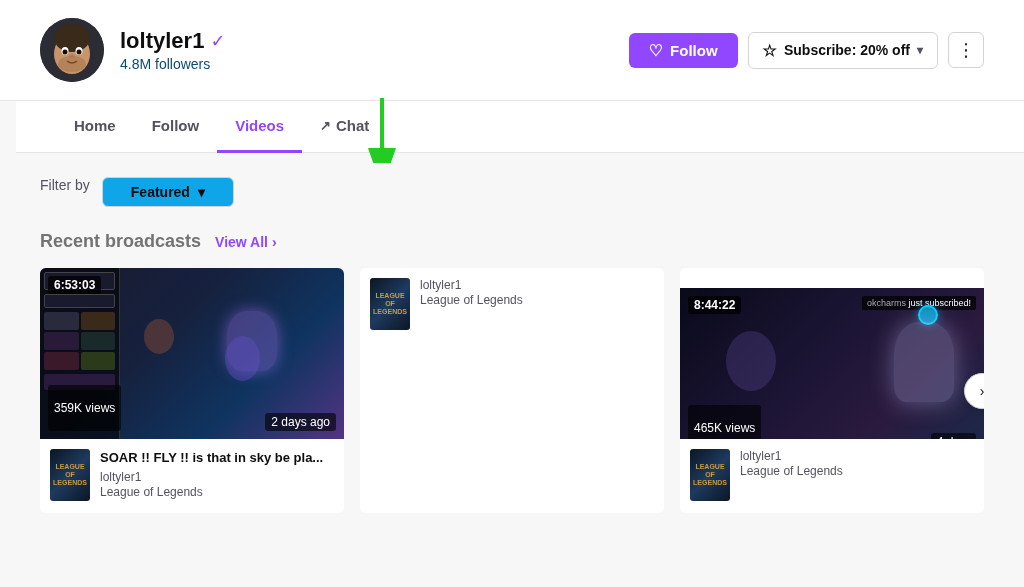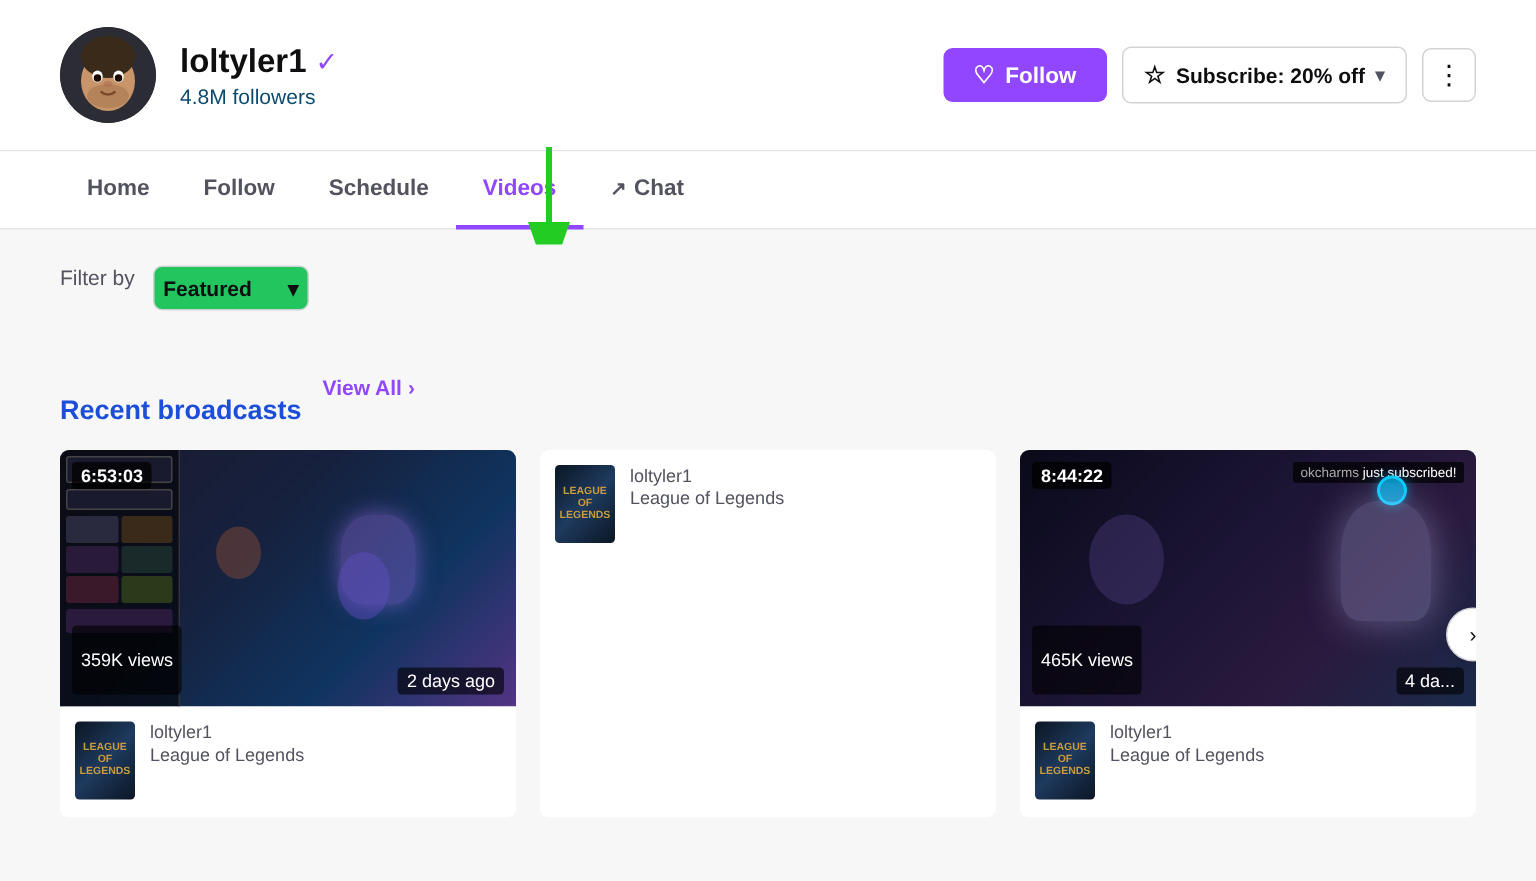--- a/index.html
+++ b/index.html
@@ -155,45 +155,44 @@
       display: flex;
       align-items: flex-start;
       gap: 12px;
       margin-bottom: 24px;
     }
     .filter-label {
       font-size: 14px;
       color: #53535f;
     }
     .filter-dropdown {
-      background: #22c55e;
+      background: #0ea5e9;
       border: 1.5px solid #d3d3d6;
       border-radius: 6px;
-      padding: 6px 6px;
+      padding: 6px 28px;
       font-size: 14px;
       font-weight: 600;
       cursor: pointer;
       display: flex;
       align-items: center;
-      gap: 24px;
+      gap: 8px;
       color: #0e0e10;
     }
 
     
     .section-header {
       display: flex;
       align-items: center;
       gap: 14px;
       margin-bottom: 16px;
     }
     .section-title {
       font-size: 18px;
       font-weight: 700;
-      color: #1d4ed8;
-      margin-top: 32px;
+      color: #737373;
     }
     .view-all-link {
       font-size: 14px;
       color: #9147ff;
       cursor: pointer;
       font-weight: 600;
       display: flex;
       align-items: center;
       gap: 4px;
     }
@@ -404,25 +403,24 @@
       <span class="star-icon">☆</span>
       <span>Subscribe: 20% off</span>
       <span class="chevron-icon">▾</span>
     </button>
     <button class="more-btn">
       <span>⋮</span>
     </button>
   </div>
 </div>
 
-<div class="nav-wrapper" style="position:relative;">
+<div class="nav-wrapper" style="position:relative;margin-left:16px;">
   <nav class="nav">
     <a class="nav-item">Home</a>
     <a class="nav-item">Follow</a>
-    <a class="nav-item">Schedule</a>
     <a class="nav-item active">Videos</a>
     <a class="nav-item nav-item-chat">
       <span style="font-size:13px;">↗</span>
       <span>Chat</span>
     </a>
   </nav>
 
   <div style="position:absolute; top: -8px; left: 336px; pointer-events:none; z-index:200;">
     <svg width="60" height="70" viewBox="0 0 60 70">
       <defs>
@@ -483,20 +481,21 @@
           <div class="duration-badge">6:53:03</div>
           <div class="views-badge">359K views</div>
           <div class="days-badge">2 days ago</div>
         </div>
       </div>
       <div class="video-info">
         <div class="game-thumb-small game-thumb-lol">
           <span style="font-size:7px;font-weight:900;color:#c89b3c;text-align:center;line-height:1.1;">LEAGUE<br>OF<br>LEGENDS</span>
         </div>
         <div class="video-meta">
+          <div class="video-title">SOAR !! FLY !! is that in sky be pla...</div>
           <div class="video-channel">loltyler1</div>
           <div class="video-game">League of Legends</div>
         </div>
       </div>
     </div>
 
     <div class="video-card">
       <div class="video-info">
         <div class="game-thumb-small game-thumb-lol">
           <span style="font-size:7px;font-weight:900;color:#c89b3c;text-align:center;line-height:1.1;">LEAGUE<br>OF<br>LEGENDS</span>
@@ -504,21 +503,21 @@
         <div class="video-meta">
           <div class="video-channel">loltyler1</div>
           <div class="video-game">League of Legends</div>
         </div>
       </div>
     </div>
 
     <div class="video-card" style="position:relative;">
       <div class="thumbnail-wrapper">
         <div style="width:100%;height:100%;position:relative;">
-          <div class="thumb-3" style="position:relative;">
+          <div class="thumb-3" style="position:relative;margin-top:20px;">
 
             <div style="position:absolute;top:8px;right:8px;background:rgba(0,0,0,0.7);color:#fff;font-size:9px;padding:2px 5px;border-radius:2px;white-space:nowrap;">
               <span style="color:#aaa;">okcharms</span> just subscribed!
             </div>
 
             <div style="position:absolute;right:15%;top:10%;width:20px;height:20px;background:rgba(0,200,255,0.7);border-radius:50%;border:2px solid #00ccff;box-shadow:0 0 8px rgba(0,200,255,0.5);"></div>
 
             <div style="position:absolute;right:10%;top:20%;width:60px;height:80px;background:rgba(200,200,255,0.25);border-radius:40% 40% 20% 20%;box-shadow:0 0 25px rgba(200,200,255,0.4);"></div>
             <div style="position:absolute;left:15%;top:25%;width:50px;height:60px;background:rgba(100,80,160,0.3);border-radius:50%;"></div>
           </div>

